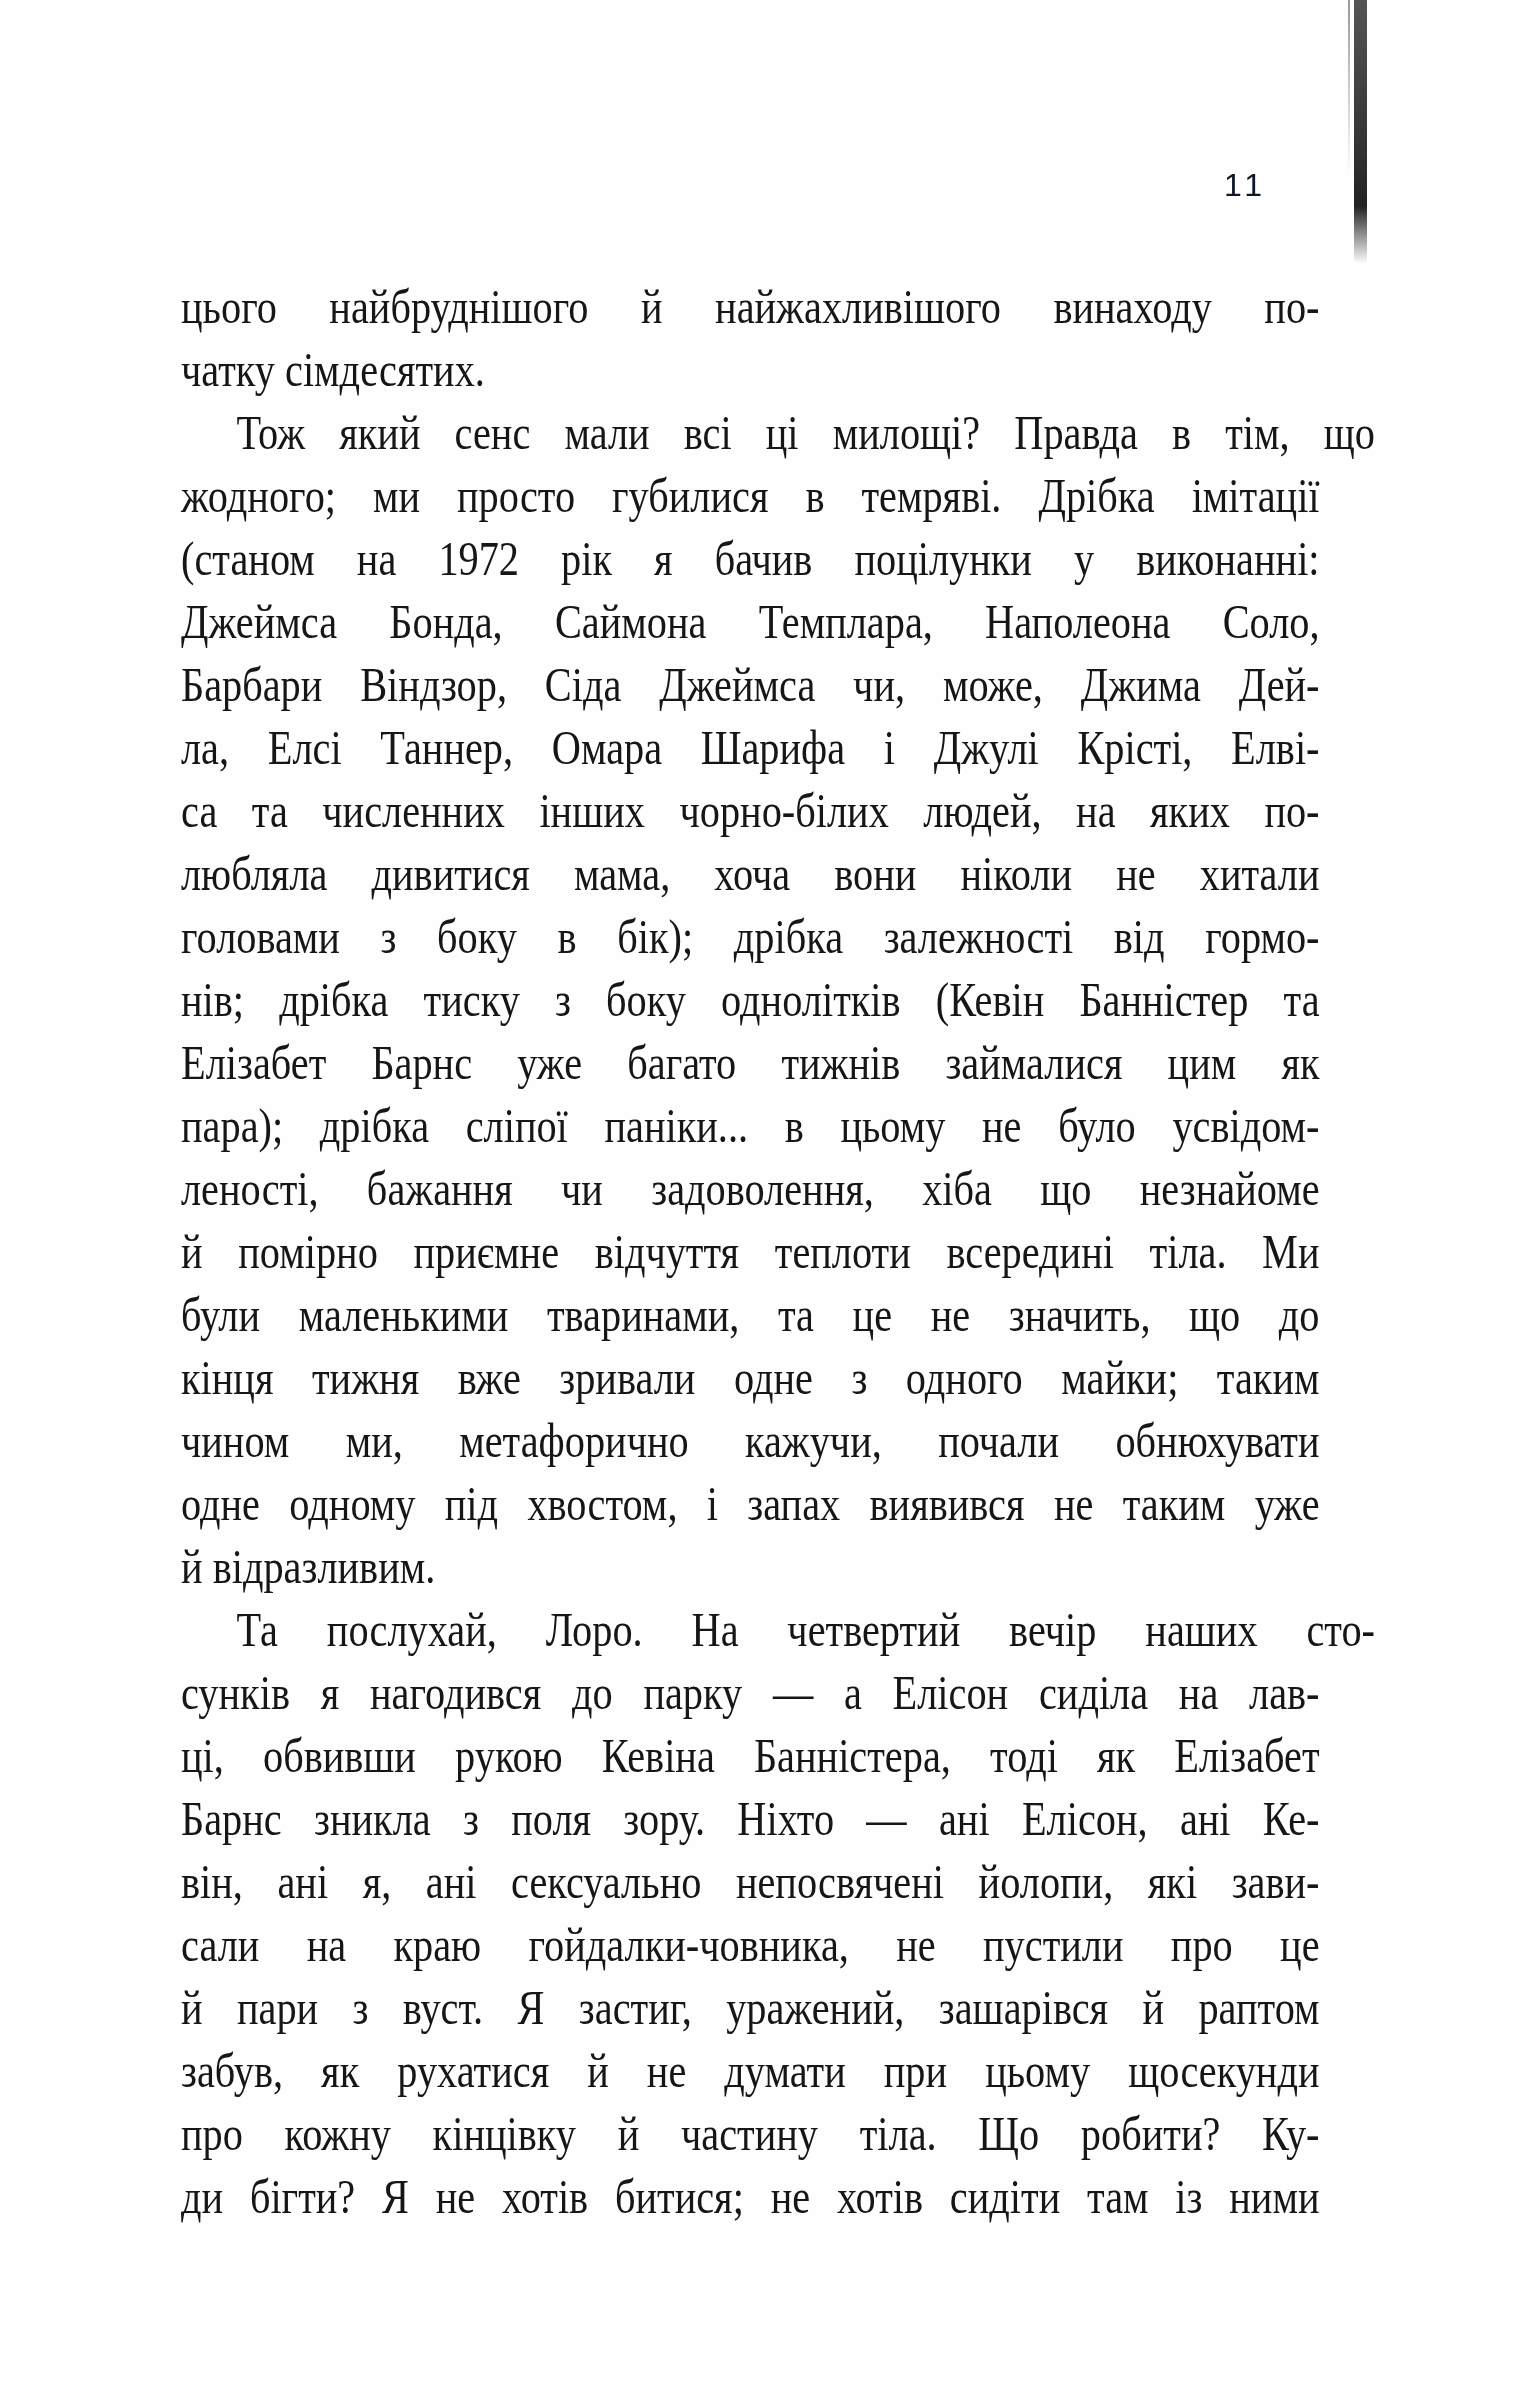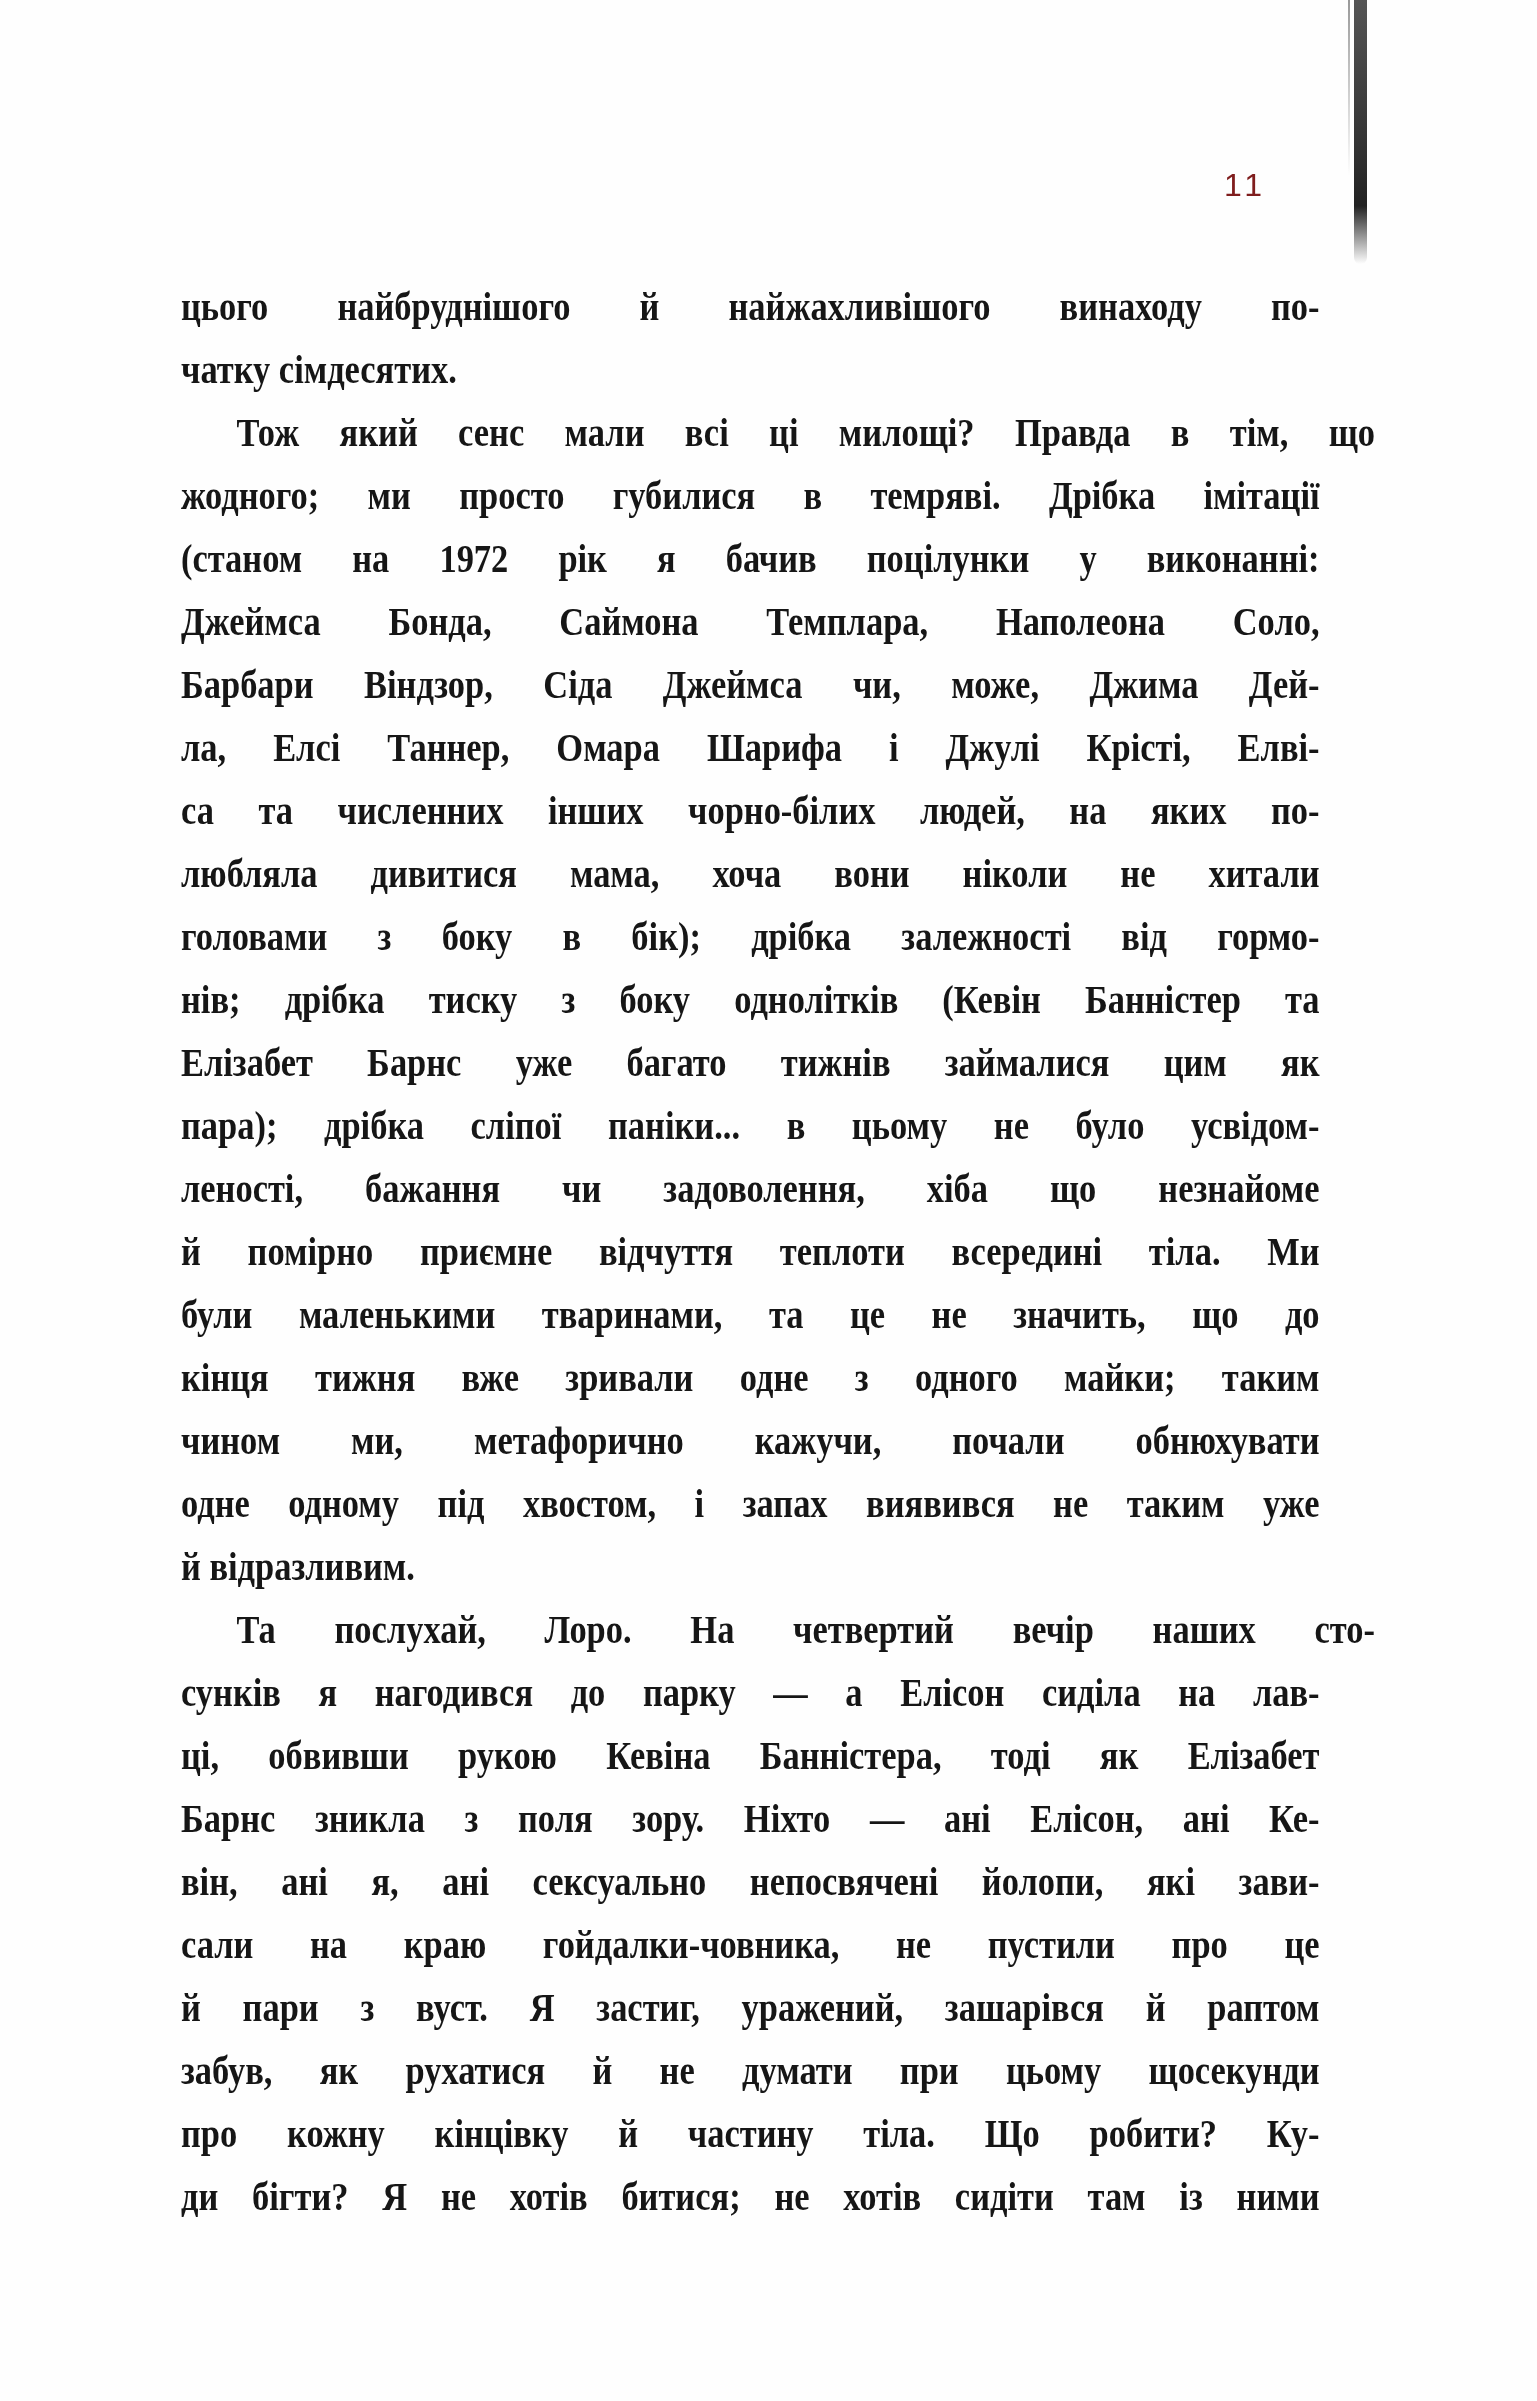--- a/index.html
+++ b/index.html
@@ -9,26 +9,26 @@
     position: absolute; left: 1354px; top: 0; width: 13px; height: 264px;
     background: linear-gradient(to bottom, #555 0%, #333 55%, #222 78%, rgba(40,40,40,0.0) 100%);
     border-radius: 0 0 6.4px 6.4px;
   }
   .spine-line::before {
     content: ""; position: absolute; left: -6.4px; top: 0; width: 2.4px; height: 176px;
     background: linear-gradient(to bottom, #999, rgba(180,180,180,0));
   }
   .page-number {
     position: absolute; left: 1224px; top: 167px;
-    font-family: "Liberation Sans", sans-serif; font-size: 32px; color: #7f1d1d;
+    font-family: "Liberation Sans", sans-serif; font-size: 32px; color: #0f172a;
     letter-spacing: 4.8px;
   }
   .text-block {
     position: absolute; left: 181px; top: 275px; width: 1139px;
-    font-family: "Liberation Serif", serif; font-size: 41px; color: #161616; font-weight: bold;
+    font-family: "Liberation Serif", serif; font-size: 48px; color: #161616;
   }
   .line {
     height: 63px; line-height: 63px; white-space: nowrap;
     text-align: justify; text-align-last: justify;
     transform: scaleX(0.84); transform-origin: left center; width: 119%;
   }
   .line.indent { padding-left: 66px; }
   .line.last { text-align-last: left; }
 </style>
 </head>

